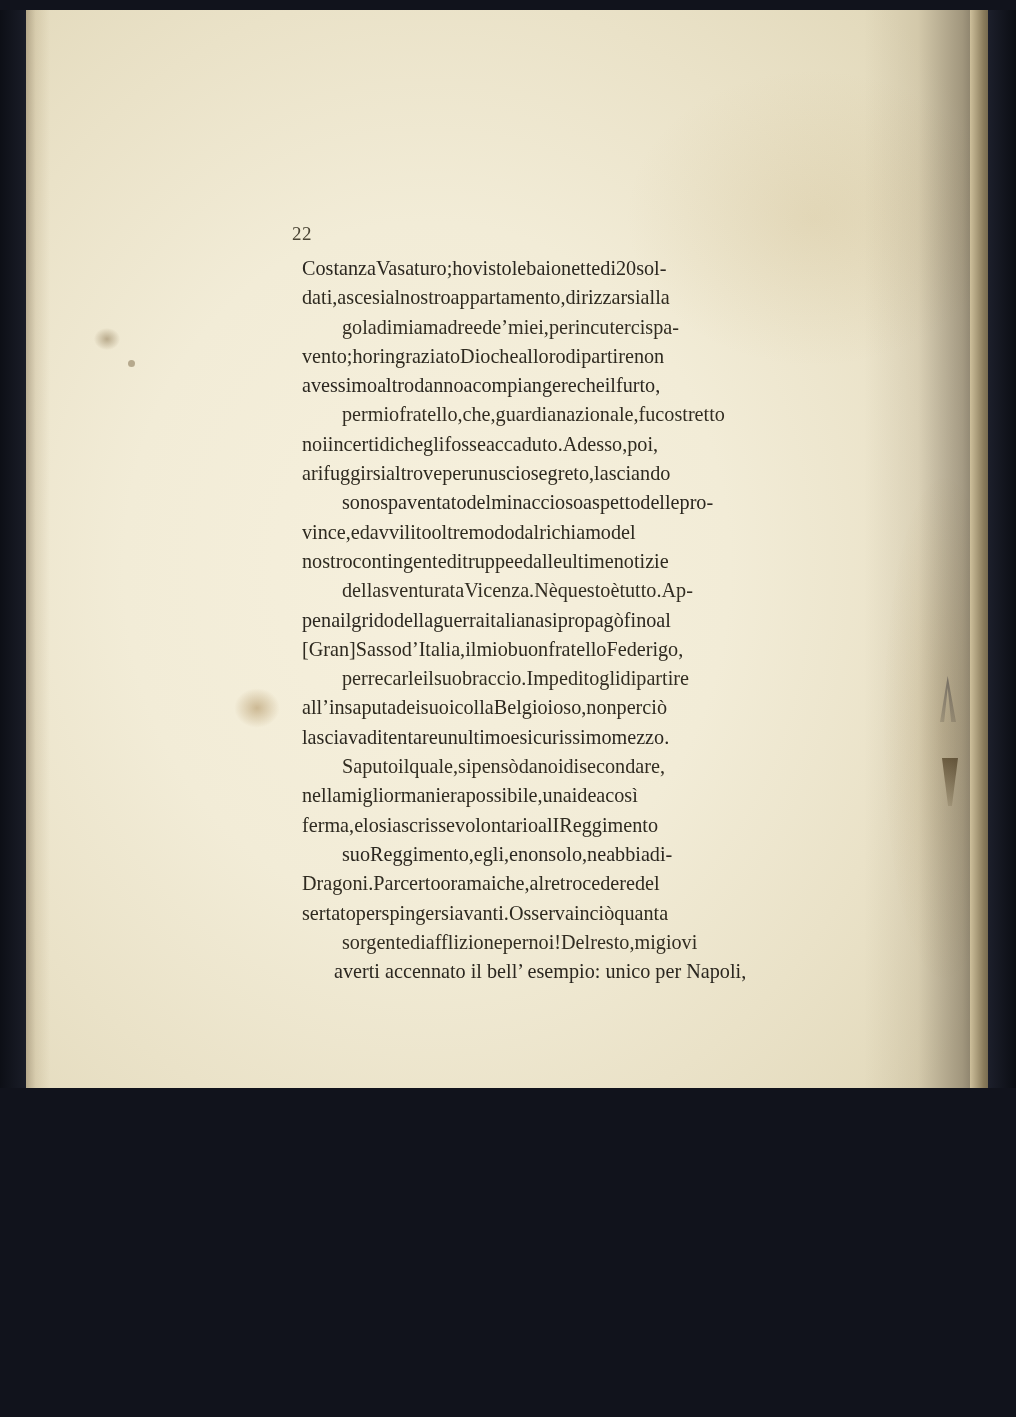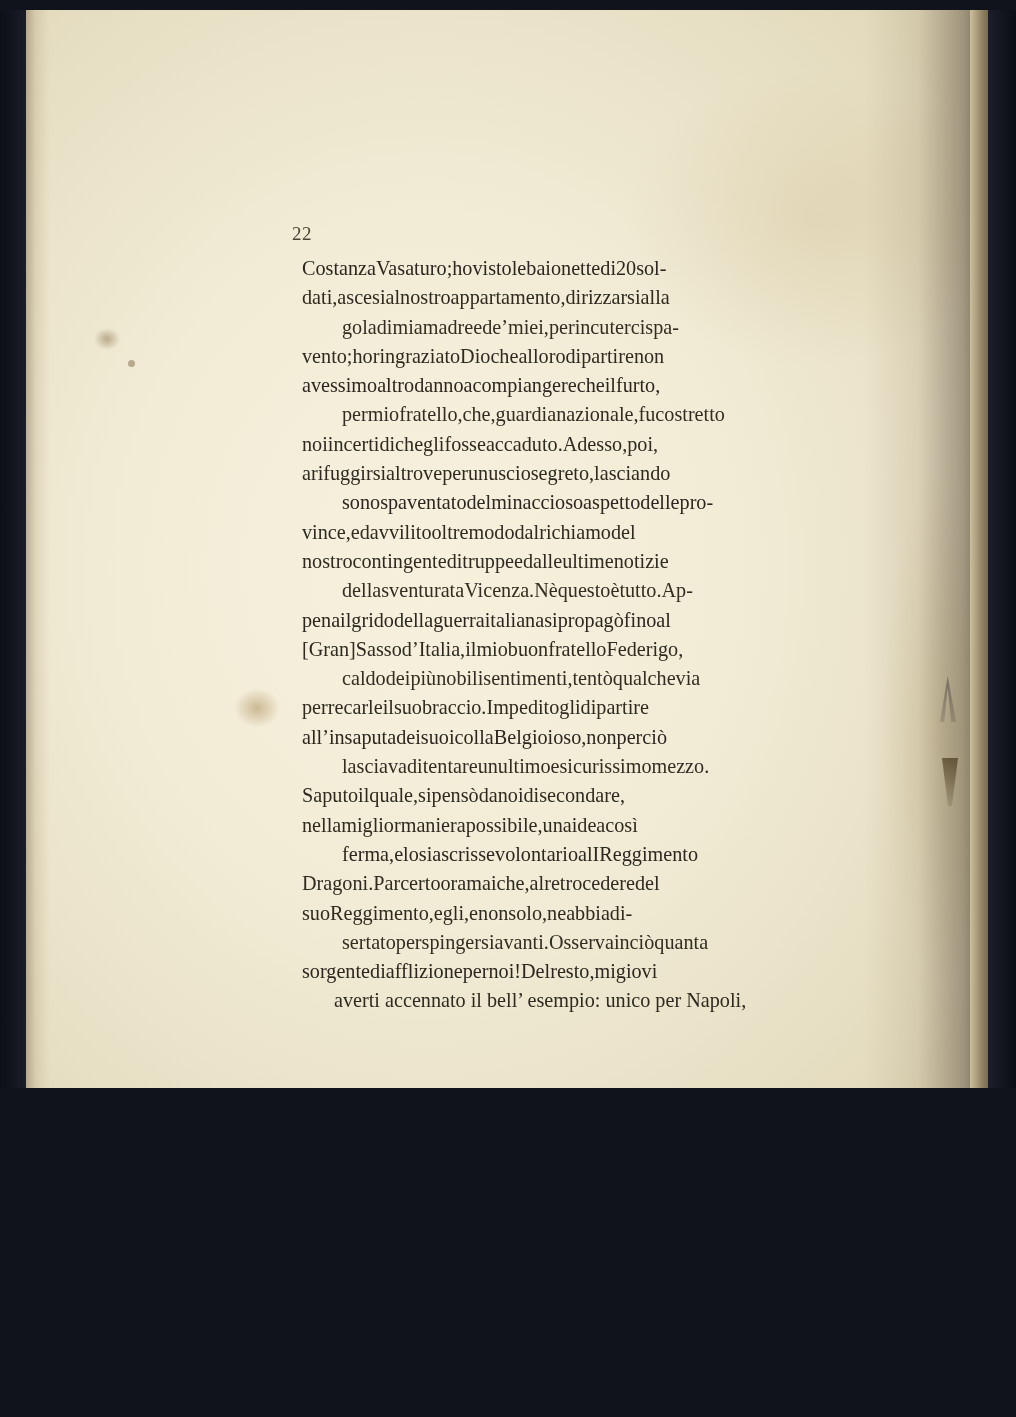--- a/index.html
+++ b/index.html
@@ -185,29 +185,28 @@
         <div class="ln ln-just"><span class="j">avessimo</span><span class="j">altro</span><span class="j">danno</span><span class="j">a</span><span class="j">compiangere</span><span class="j">che</span><span class="j">il</span><span class="j">furto,</span></div>
         <div class="ln ln-just"><span class="j">per</span><span class="j">mio</span><span class="j">fratello,</span><span class="j">che,</span><span class="j">guardia</span><span class="j">nazionale,</span><span class="j">fu</span><span class="j">costretto</span></div>
         <div class="ln ln-just"><span class="j">noi</span><span class="j">incerti</span><span class="j">di</span><span class="j">che</span><span class="j">gli</span><span class="j">fosse</span><span class="j">accaduto.</span><span class="j">Adesso,</span><span class="j">poi,</span></div>
         <div class="ln ln-just"><span class="j">a</span><span class="j">rifuggirsi</span><span class="j">altrove</span><span class="j">per</span><span class="j">un</span><span class="j">uscio</span><span class="j">segreto,</span><span class="j">lasciando</span></div>
         <div class="ln ln-just"><span class="j">sono</span><span class="j">spaventato</span><span class="j">del</span><span class="j">minaccioso</span><span class="j">aspetto</span><span class="j">delle</span><span class="j">pro-</span></div>
         <div class="ln ln-just"><span class="j">vince,</span><span class="j">ed</span><span class="j">avvilito</span><span class="j">oltremodo</span><span class="j">dal</span><span class="j">richiamo</span><span class="j">del</span></div>
         <div class="ln ln-just"><span class="j">nostro</span><span class="j">contingente</span><span class="j">di</span><span class="j">truppe</span><span class="j">e</span><span class="j">dalle</span><span class="j">ultime</span><span class="j">notizie</span></div>
         <div class="ln ln-just"><span class="j">della</span><span class="j">sventurata</span><span class="j">Vicenza.</span><span class="j">Nè</span><span class="j">questo</span><span class="j">è</span><span class="j">tutto.</span><span class="j">Ap-</span></div>
         <div class="ln ln-just"><span class="j">pena</span><span class="j">il</span><span class="j">grido</span><span class="j">della</span><span class="j">guerra</span><span class="j">italiana</span><span class="j">si</span><span class="j">propagò</span><span class="j">fino</span><span class="j">al</span></div>
         <div class="ln ln-just"><span class="j">[Gran]</span><span class="j">Sasso</span><span class="j">d’Italia,</span><span class="j">il</span><span class="j">mio</span><span class="j">buon</span><span class="j">fratello</span><span class="j">Federigo,</span></div>
-        <div class="ln ln-just"><span class="j">caldo</span><span class="j">dei</span><span class="j">più</span><span class="j">nobili</span><span class="j">sentimenti,</span><span class="j">tentò</span><span class="j">qualche</span><span class="j">via</span></div>
         <div class="ln ln-just"><span class="j">per</span><span class="j">recarle</span><span class="j">il</span><span class="j">suo</span><span class="j">braccio.</span><span class="j">Impeditogli</span><span class="j">di</span><span class="j">partire</span></div>
         <div class="ln ln-just"><span class="j">all’</span><span class="j">insaputa</span><span class="j">dei</span><span class="j">suoi</span><span class="j">colla</span><span class="j">Belgioioso,</span><span class="j">non</span><span class="j">perciò</span></div>
         <div class="ln ln-just"><span class="j">lasciava</span><span class="j">di</span><span class="j">tentare</span><span class="j">un</span><span class="j">ultimo</span><span class="j">e</span><span class="j">sicurissimo</span><span class="j">mezzo.</span></div>
         <div class="ln ln-just"><span class="j">Saputo</span><span class="j">il</span><span class="j">quale,</span><span class="j">si</span><span class="j">pensò</span><span class="j">da</span><span class="j">noi</span><span class="j">di</span><span class="j">secondare,</span></div>
         <div class="ln ln-just"><span class="j">nella</span><span class="j">miglior</span><span class="j">maniera</span><span class="j">possibile,</span><span class="j">una</span><span class="j">idea</span><span class="j">così</span></div>
         <div class="ln ln-just"><span class="j">ferma,</span><span class="j">e</span><span class="j">lo</span><span class="j">si</span><span class="j">ascrisse</span><span class="j">volontario</span><span class="j">al</span><span class="j">I</span><span class="j">Reggimento</span></div>
+        <div class="ln ln-just"><span class="j">suo</span><span class="j">Reggimento,</span><span class="j">egli,</span><span class="j">e</span><span class="j">non</span><span class="j">solo,</span><span class="j">ne</span><span class="j">abbia</span><span class="j">di-</span></div>
         <div class="ln ln-just"><span class="j">Dragoni.</span><span class="j">Par</span><span class="j">certo</span><span class="j">oramai</span><span class="j">che,</span><span class="j">al</span><span class="j">retrocedere</span><span class="j">del</span></div>
-        <div class="ln ln-just"><span class="j">suo</span><span class="j">Reggimento,</span><span class="j">egli,</span><span class="j">e</span><span class="j">non</span><span class="j">solo,</span><span class="j">ne</span><span class="j">abbia</span><span class="j">di-</span></div>
         <div class="ln ln-just"><span class="j">sertato</span><span class="j">per</span><span class="j">spingersi</span><span class="j">avanti.</span><span class="j">Osserva</span><span class="j">in</span><span class="j">ciò</span><span class="j">quanta</span></div>
         <div class="ln ln-just"><span class="j">sorgente</span><span class="j">di</span><span class="j">afflizione</span><span class="j">per</span><span class="j">noi!</span><span class="j">Del</span><span class="j">resto,</span><span class="j">mi</span><span class="j">giovi</span></div>
         <div class="ln last-line">averti accennato il bell’ esempio: unico per Napoli,</div>
       </div>
 
     <div class="clip-mark clip-top"></div>
     <div class="clip-mark clip-bot"></div>
     <div class="pin-dot"></div>
 
     <div class="left-edge"></div>

